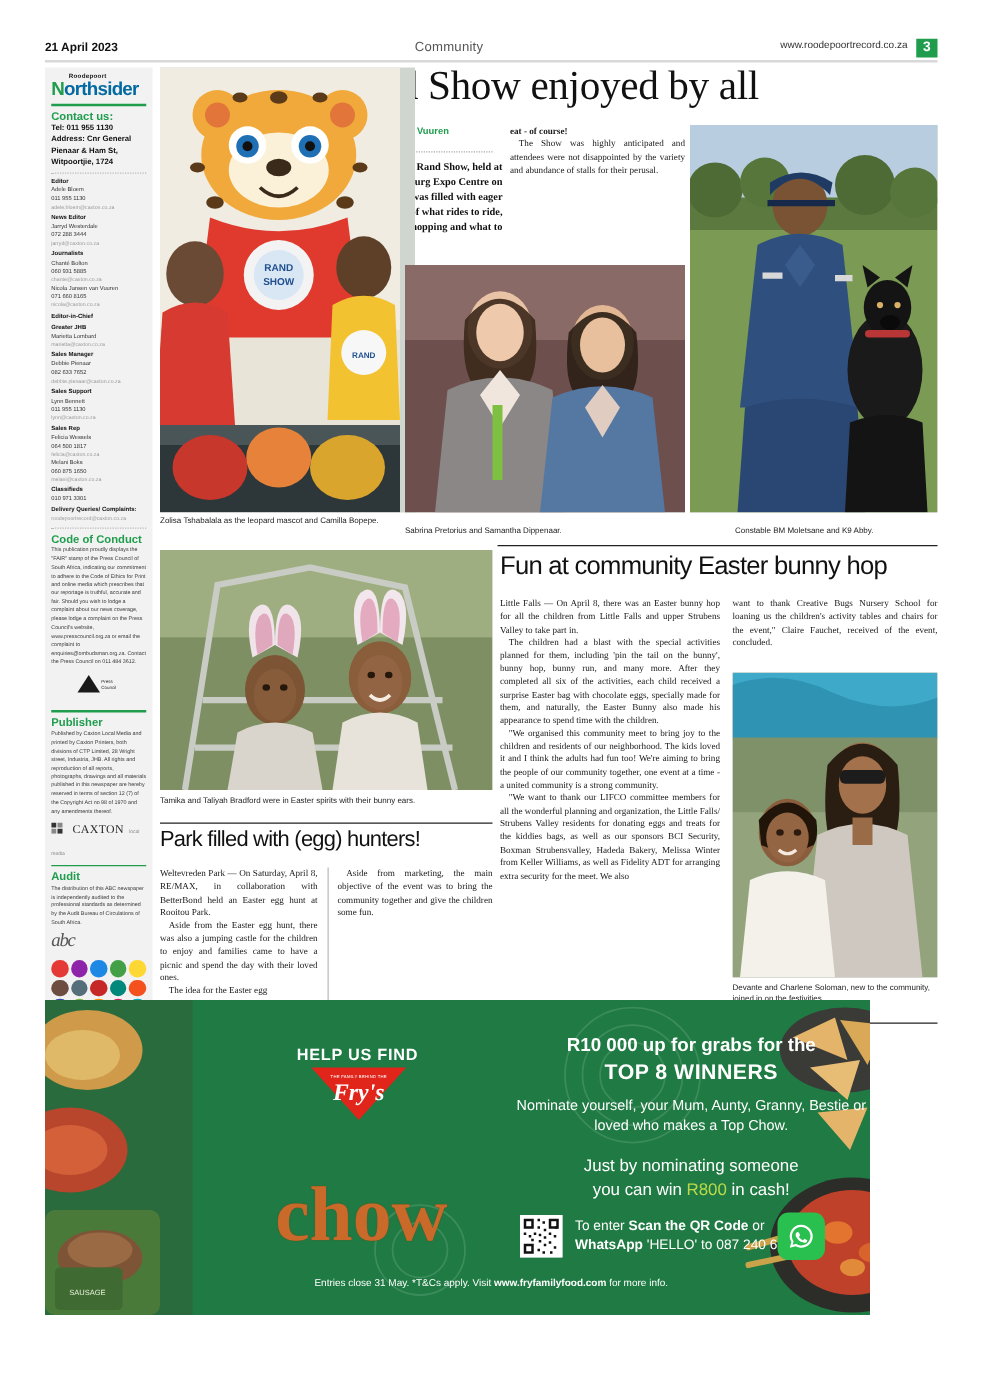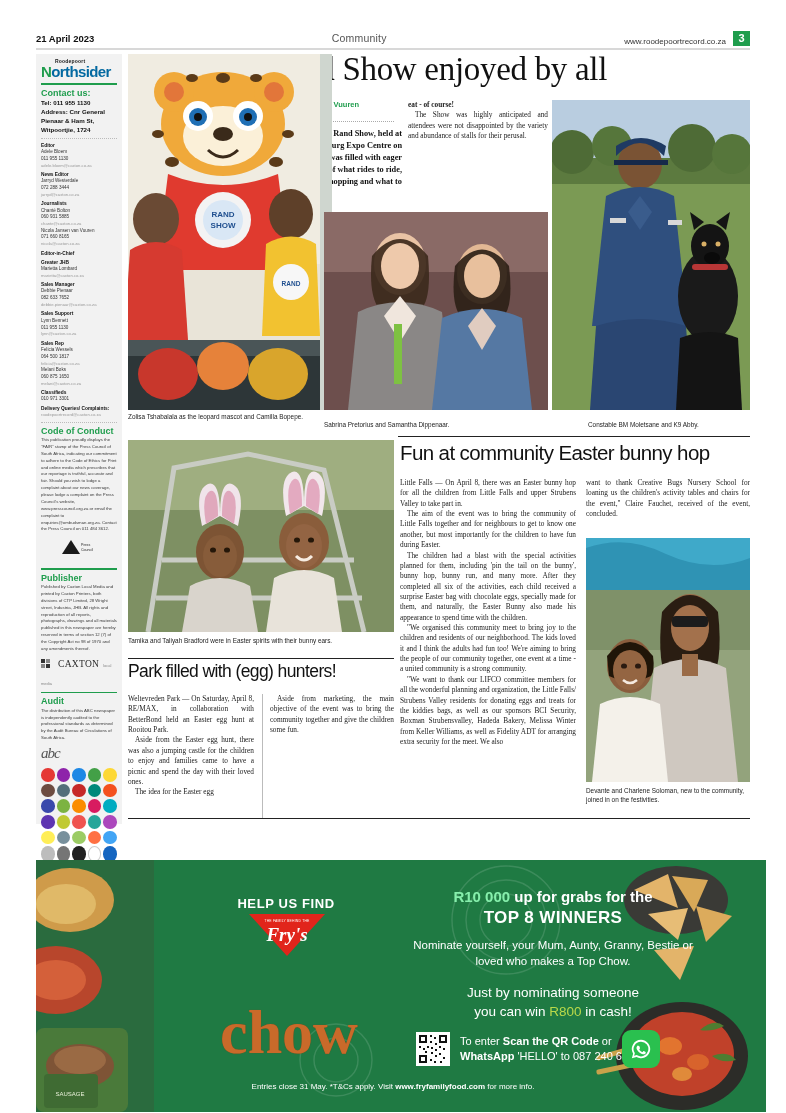--- a/index.html
+++ b/index.html
@@ -12,21 +12,21 @@
   }
   .page { position: relative; width: 786px; height: 1113px; background: #fff; }
 
   
   .topbar {
     position: absolute; left: 36px; top: 28px; width: 714px; height: 20px;
     display: flex; align-items: center; justify-content: space-between;
   }
   .topbar-date { font-family: "Liberation Sans", sans-serif; font-size: 9.5px; font-weight: bold; color: #111; }
   .topbar-section { font-family: "Liberation Sans", sans-serif; font-size: 10.5px; color: #555; letter-spacing: .2px; }
-  .topbar-right { display: flex; align-items: flex-end; gap: 7px; }
+  .topbar-right { display: flex; align-items: flex-start; gap: 7px; }
   .topbar-url { font-family: "Liberation Sans", sans-serif; font-size: 8px; color: #333; }
   .pagenum {
     background: #1f9d4d; color: #fff; font-family: "Liberation Sans", sans-serif;
     font-weight: bold; font-size: 11px; width: 17px; height: 15px;
     display: flex; align-items: center; justify-content: center;
   }
   .topbar-rule { position: absolute; left: 36px; top: 48px; width: 714px; height: 2px; background: #d8d8d8; }
 
   
   .sidebar {
@@ -138,21 +138,21 @@
   .headline-sec {
     font-family: "Liberation Sans", sans-serif; font-weight: normal;
     color: #111; letter-spacing: -.6px; line-height: 1.05;
   }
 
   .hrule { position: absolute; background: #222; height: 1px; }
   .vrule { position: absolute; background: #bbb; width: 1px; }
 
   
   .ad {
-    position: absolute; left: 36px; top: 860px; width: 730px; height: 252px;
+    position: absolute; left: 36px; top: 800px; width: 660px; height: 252px;
     background: #1f7a43; overflow: hidden;
   }
   .ad-inner { position: absolute; inset: 0; }
   .ad-helpusfind {
     position: absolute; left: 160px; top: 36px; width: 180px; text-align: center;
     font-family: "Liberation Sans", sans-serif; font-weight: bold; font-size: 13px;
     color: #fff; letter-spacing: .6px;
   }
   .frys-badge {
     position: absolute; left: 213px; top: 54px; width: 76px; height: 42px;
@@ -173,21 +173,21 @@
   .topchow {
     position: absolute; left: 148px; top: 96px; width: 210px; text-align: center;
     font-family: "Liberation Serif", serif; font-weight: bold;
     font-size: 62px; line-height: .82; color: #c96a2a;
     text-shadow: 0 0 1px #8a4416;
   }
   .ad-r1 {
     position: absolute; left: 372px; top: 28px; width: 290px; text-align: center;
     font-family: "Liberation Sans", sans-serif; font-weight: bold; font-size: 15px; color: #fff;
   }
-  .ad-r1 .amt { color: #86efac; text-align: right; }
+  .ad-r1 .amt { color: #ffffff; text-align: right; }
   .ad-r2 {
     position: absolute; left: 372px; top: 48px; width: 290px; text-align: center;
     font-family: "Liberation Sans", sans-serif; font-weight: bold; font-size: 17px;
     color: #fff; letter-spacing: .4px;
   }
   .ad-r3 {
     position: absolute; left: 362px; top: 78px; width: 310px; text-align: center;
     font-family: "Liberation Sans", sans-serif; font-size: 11.5px; color: #fff; line-height: 1.35;
   }
   .ad-r4 {
@@ -495,21 +495,20 @@
   <div class="caption" style="left:128px;top:412px;width:190px;">Zolisa Tshabalala as the leopard mascot and Camilla Bopepe.</div>
   <div class="caption" style="left:324px;top:420px;width:224px;">Sabrina Pretorius and Samantha Dippenaar.</div>
   <div class="caption" style="left:588px;top:420px;width:190px;">Constable BM Moletsane and K9 Abby.</div>
 
   <div class="hrule" style="left:398px;top:436px;width:352px;"></div>
 
   <div class="headline-sec" style="position:absolute;left:400px;top:442px;width:352px;font-size:20.5px;">Fun at community Easter bunny hop</div>
 
   <div class="col-text" style="position:absolute;left:400px;top:478px;width:176px;">
     <p class="noind">Little Falls — On April 8, there was an Easter bunny hop for all the children from Little Falls and upper Strubens Valley to take part in.</p>
-    <p>The aim of the event was to bring the community of Little Falls together and for neighbours to get to know one another, but most importantly for the children to have fun during Easter.</p>
     <p>The children had a blast with the special activities planned for them, including 'pin the tail on the bunny', bunny hop, bunny run, and many more. After they completed all six of the activities, each child received a surprise Easter bag with chocolate eggs, specially made for them, and naturally, the Easter Bunny also made his appearance to spend time with the children.</p>
     <p>"We organised this community meet to bring joy to the children and residents of our neighborhood. The kids loved it and I think the adults had fun too! We're aiming to bring the people of our community together, one event at a time - a united community is a strong community.</p>
     <p>"We want to thank our LIFCO committee members for all the wonderful planning and organization, the Little Falls/ Strubens Valley residents for donating eggs and treats for the kiddies bags, as well as our sponsors BCI Security, Boxman Strubensvalley, Hadeda Bakery, Melissa Winter from Keller Williams, as well as Fidelity ADT for arranging extra security for the meet. We also</p>
   </div>
 
   <div class="col-text" style="position:absolute;left:586px;top:478px;width:164px;">
     <p class="noind">want to thank Creative Bugs Nursery School for loaning us the children's activity tables and chairs for the event," Claire Fauchet, received of the event, concluded.</p>
   </div>
 
   <div class="photo" style="left:586px;top:538px;width:164px;height:244px;">

